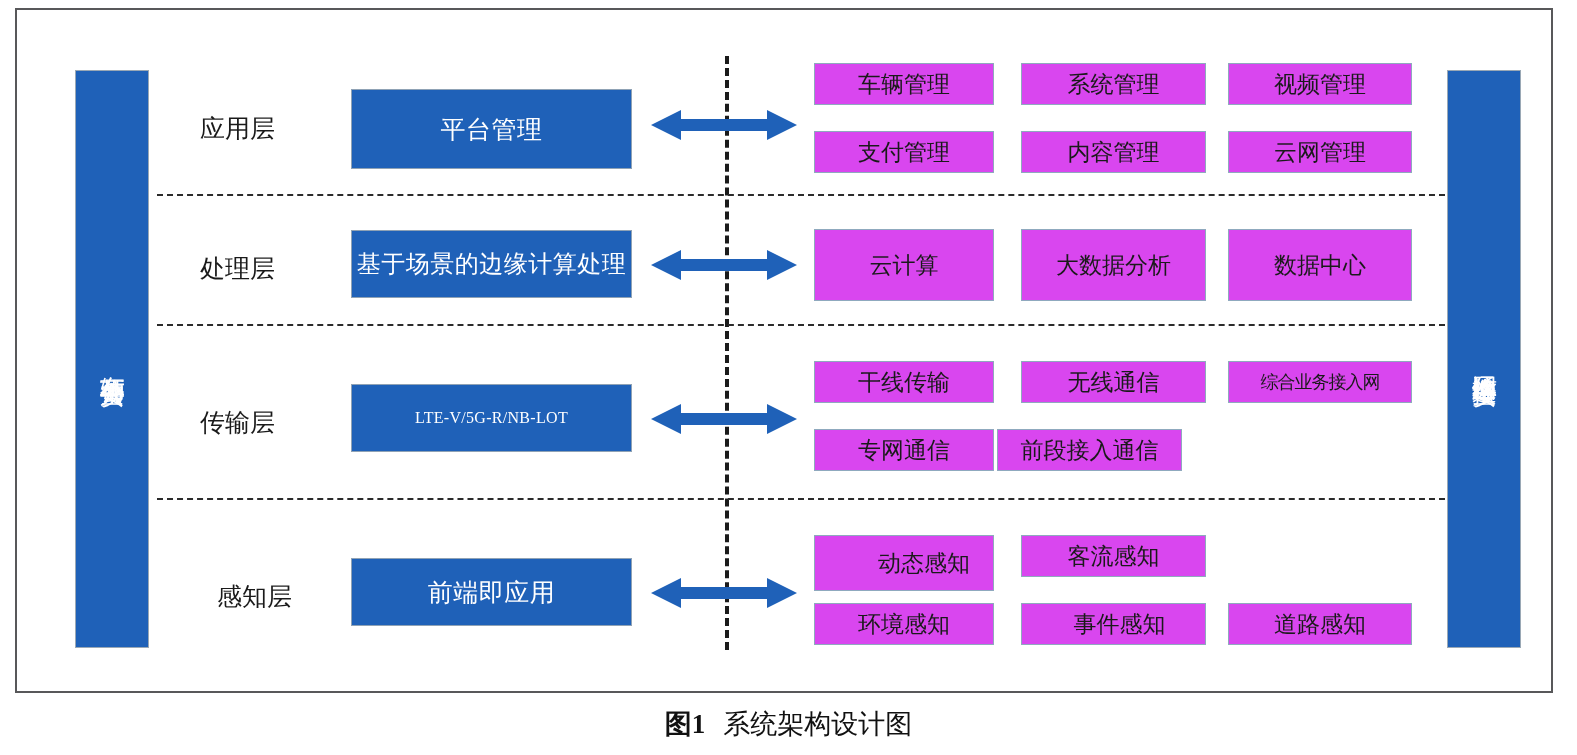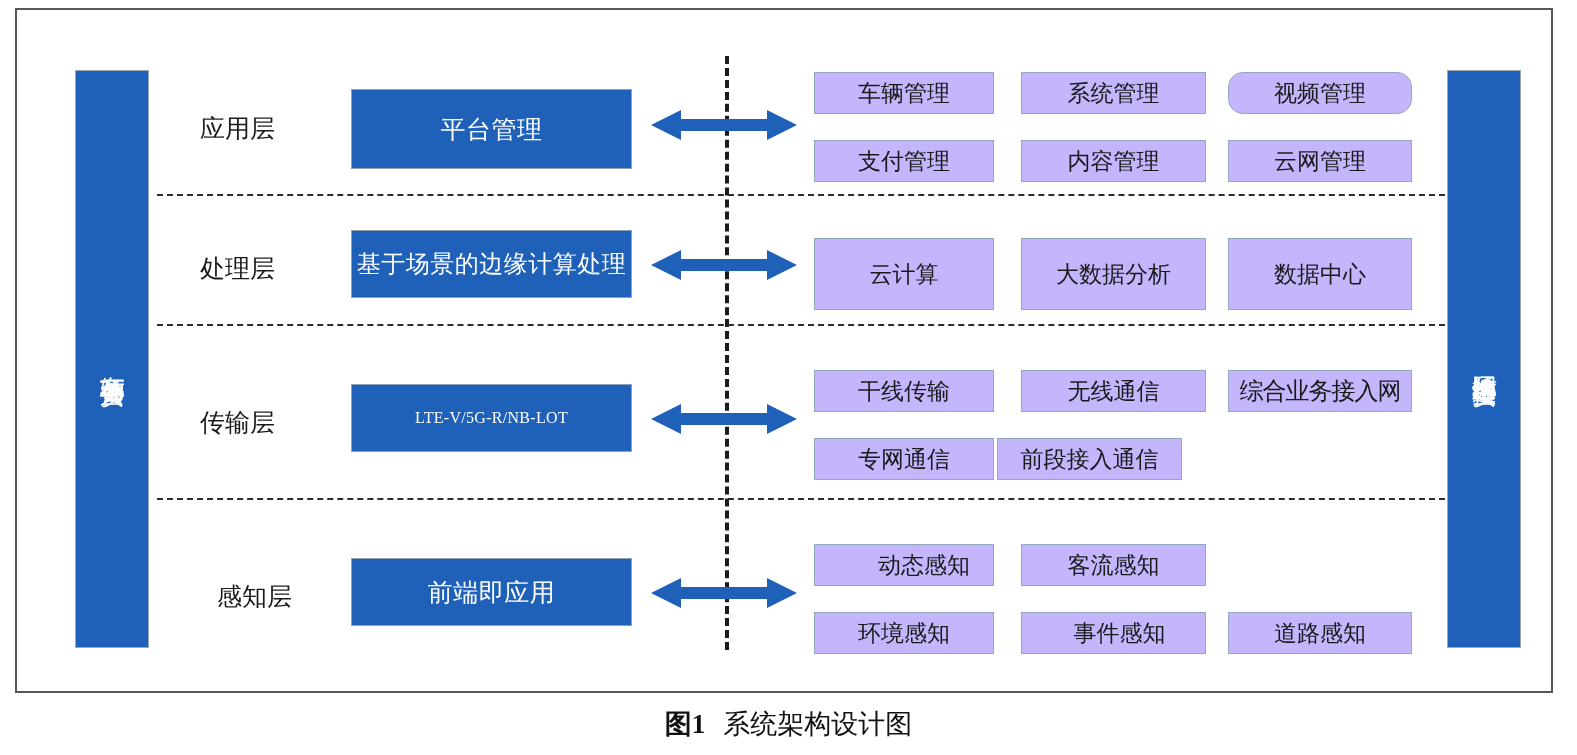--- a/index.html
+++ b/index.html
@@ -21,24 +21,24 @@
   
   .layer-label{position:absolute;font-size:25px;color:#1a1a1a;white-space:nowrap;}
 
   
   .blue-box{position:absolute;background:#1F61B8;border:1px solid #8fa2b5;box-sizing:border-box;
             display:flex;align-items:center;justify-content:center;color:#fff;
             font-size:25px;letter-spacing:.5px;white-space:nowrap;}
   .blue-box.latin{font-size:16px;letter-spacing:.3px;}
 
   
-  .lt-box{position:absolute;background:#c4b5fd;border:1px solid #8FA9BE;box-sizing:border-box;
+  .lt-box{position:absolute;background:#d946ef;border:1px solid #8FA9BE;box-sizing:border-box;
           display:flex;align-items:center;justify-content:center;color:#1a1a1a;
-          font-size:23px;white-space:nowrap;margin-top:9px;}
-  .lt-box.tight{font-size:24px;letter-spacing:-1px;}
+          font-size:23px;white-space:nowrap;}
+  .lt-box.tight{font-size:18px;letter-spacing:-1px;}
 
   
   .hsep{position:absolute;left:140px;width:1288px;height:0;
         border-top:2px dashed #2b2b2b;}
 
   
   #vdivider{position:absolute;left:708px;top:46px;width:0;height:594px;
             border-left:4px dashed #1b1b1b;}
 
   
@@ -74,21 +74,21 @@
     <div class="layer-label" style="left:183px;top:102px;">应用层</div>
 
     <div class="blue-box" style="left:334px;top:79px;width:281px;height:80px;">平台管理</div>
 
     <svg class="arrow" style="left:634px;top:100px;" width="146" height="30" viewBox="0 0 146 30">
       <path d="M0 15 L30 0 L30 9 L116 9 L116 0 L146 15 L116 30 L116 21 L30 21 L30 30 Z" fill="#1F61B8"></path>
     </svg>
 
     <div class="lt-box" style="left:797px;top:53px;width:180px;height:42px;">车辆管理</div>
     <div class="lt-box" style="left:1004px;top:53px;width:185px;height:42px;">系统管理</div>
-    <div class="lt-box" style="left:1211px;top:53px;width:184px;height:42px;border-radius:15px;">视频管理</div>
+    <div class="lt-box" style="left:1211px;top:53px;width:184px;height:42px;">视频管理</div>
 
     <div class="lt-box" style="left:797px;top:121px;width:180px;height:42px;">支付管理</div>
     <div class="lt-box" style="left:1004px;top:121px;width:185px;height:42px;">内容管理</div>
     <div class="lt-box" style="left:1211px;top:121px;width:184px;height:42px;">云网管理</div>
 
     <div class="layer-label" style="left:183px;top:242px;">处理层</div>
 
     <div class="blue-box" style="left:334px;top:220px;width:281px;height:68px;font-size:24px;">基于场景的边缘计算处理</div>
 
     <svg class="arrow" style="left:634px;top:240px;" width="146" height="30" viewBox="0 0 146 30">
@@ -115,21 +115,21 @@
     <div class="lt-box" style="left:980px;top:419px;width:185px;height:42px;">前段接入通信</div>
 
     <div class="layer-label" style="left:200px;top:570px;">感知层</div>
 
     <div class="blue-box" style="left:334px;top:548px;width:281px;height:68px;">前端即应用</div>
 
     <svg class="arrow" style="left:634px;top:568px;" width="146" height="30" viewBox="0 0 146 30">
       <path d="M0 15 L30 0 L30 9 L116 9 L116 0 L146 15 L116 30 L116 21 L30 21 L30 30 Z" fill="#1F61B8"></path>
     </svg>
 
-    <div class="lt-box" style="left:797px;top:525px;width:180px;height:42px;padding-left:40px;">动态感知</div>
+    <div class="lt-box" style="left:797px;top:525px;width:180px;height:56px;padding-left:40px;">动态感知</div>
     <div class="lt-box" style="left:1004px;top:525px;width:185px;height:42px;">客流感知</div>
 
     <div class="lt-box" style="left:797px;top:593px;width:180px;height:42px;">环境感知</div>
     <div class="lt-box" style="left:1004px;top:593px;width:185px;height:42px;padding-left:12px;">事件感知</div>
     <div class="lt-box" style="left:1211px;top:593px;width:184px;height:42px;">道路感知</div>
 
   </div>
 
   <div id="caption">
     <span class="cap-num">图1</span><span class="cap-txt">系统架构设计图</span>

